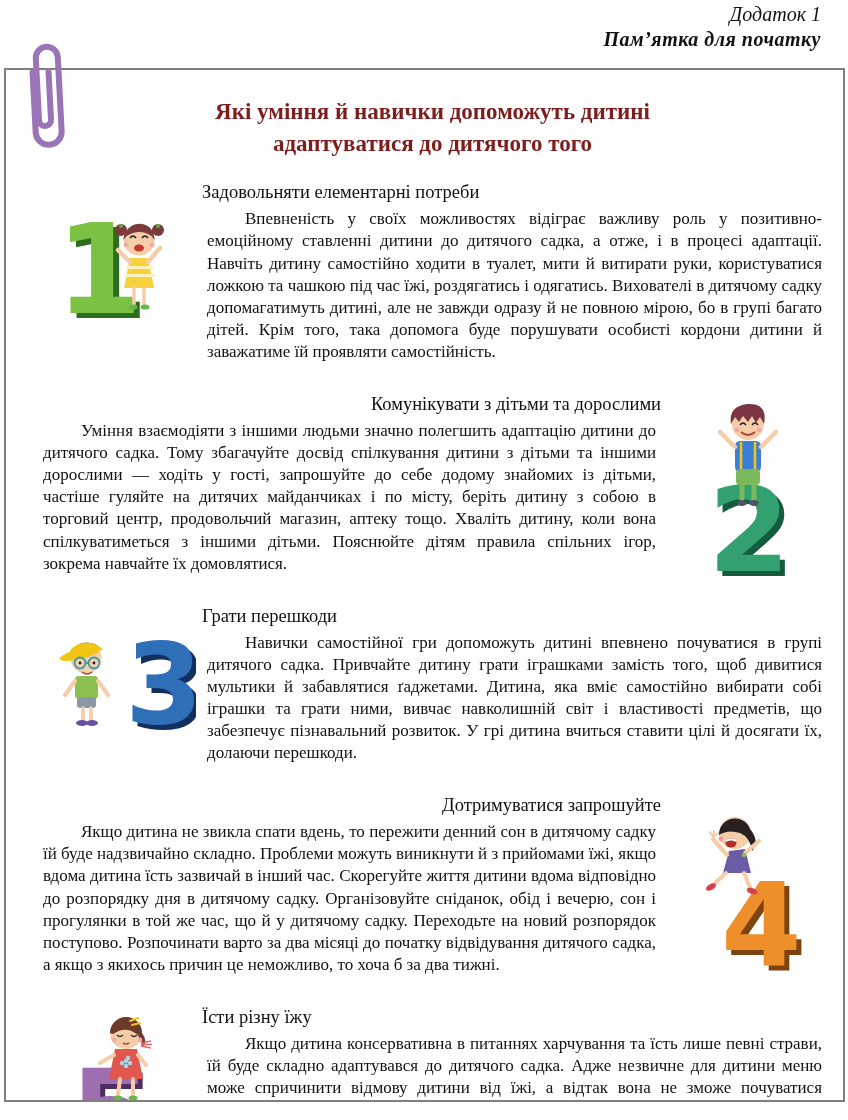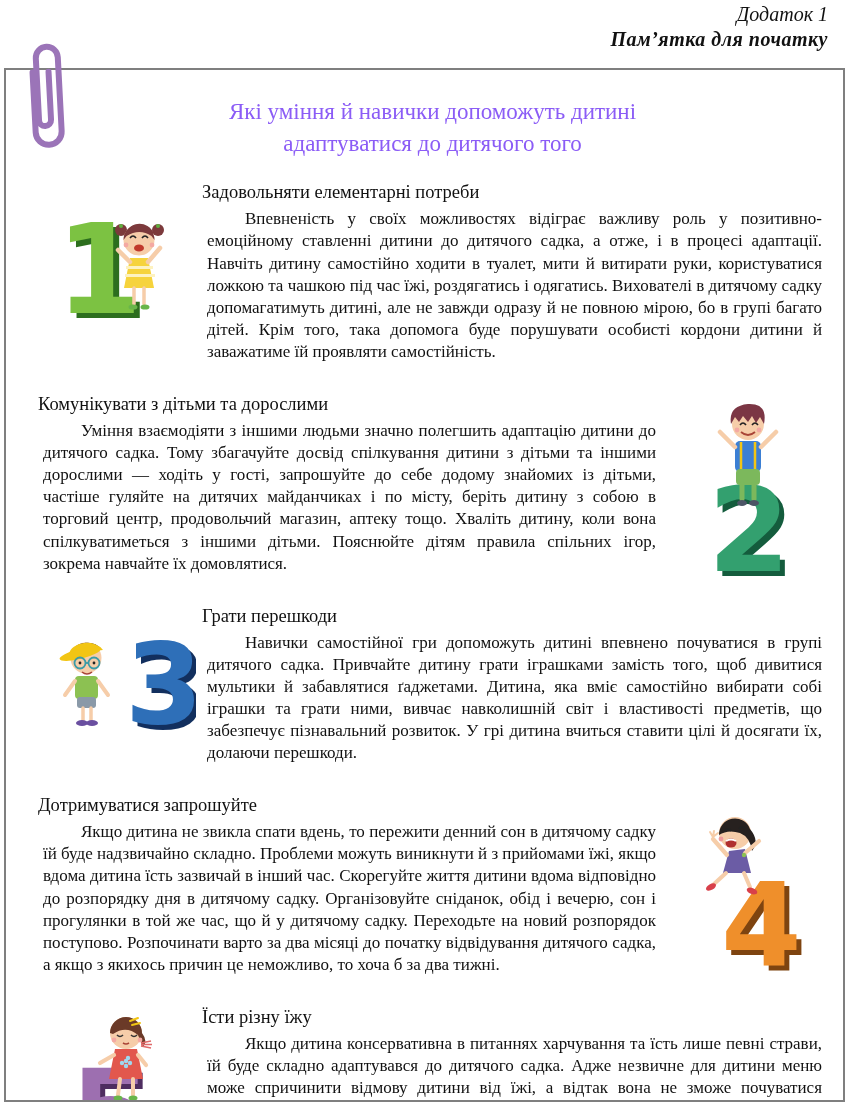--- a/index.html
+++ b/index.html
@@ -1,39 +1,39 @@
 <!DOCTYPE html>
 <html lang="uk"><head>
 <meta charset="utf-8">
 <style>
   html,body{margin:0;padding:0;background:#fff;}
   body{width:848px;height:1120px;position:relative;font-family:"Liberation Serif",serif;color:#111;overflow:hidden;}
 
   
-  .runhead{position:absolute;top:2px;right:20px;text-align:right;line-height:1.25;}
+  .runhead{position:absolute;top:2px;right:27px;text-align:right;line-height:1.25;}
   .runhead .l1{font-style:italic;font-size:20px;}
   .runhead .l2{font-style:italic;font-weight:bold;font-size:20px;letter-spacing:.5px;}
 
   
   .frame{position:absolute;left:4px;right:3px;top:68px;bottom:18px;border:2px solid #7f7f7f;overflow:hidden;}
   .content{padding:22px 16px 0 32px;}
 
   
   .clip{position:absolute;left:12px;top:40px;width:64px;height:120px;z-index:5;}
 
-  h1.title{margin:4px 0 22px;text-align:center;font-size:23px;line-height:1.4;font-weight:normal;color:#8b5cf6;}
+  h1.title{margin:4px 0 22px;text-align:center;font-size:23px;line-height:1.4;font-weight:bold;color:#7f1d1d;}
   h1.title span{display:block;}
 
   .sec{display:flex;align-items:flex-start;margin-bottom:26px;}
   .sec .art{flex:0 0 158px;display:flex;justify-content:center;}
   .sec .txt{flex:1 1 auto;min-width:0;}
   .sec.art-left .txt{padding-left:6px;}
   .sec.art-right .txt{padding-right:8px;}
   .sec h3{margin:0 0 3px;font-size:18.5px;font-weight:normal;}
-  .sec.art-right h3{}
+  .sec.art-right h3{text-align:right;}
   .sec p{margin:5px;font-size:17px;line-height:1.3;text-align:justify;text-indent:38px;}
 
   .digit{font-family:"DejaVu Sans",sans-serif;font-weight:bold;}
   svg{display:block;}
 </style>
 </head>
 <body>
 
 <div class="runhead">
   <div class="l1">Додаток 1</div>

